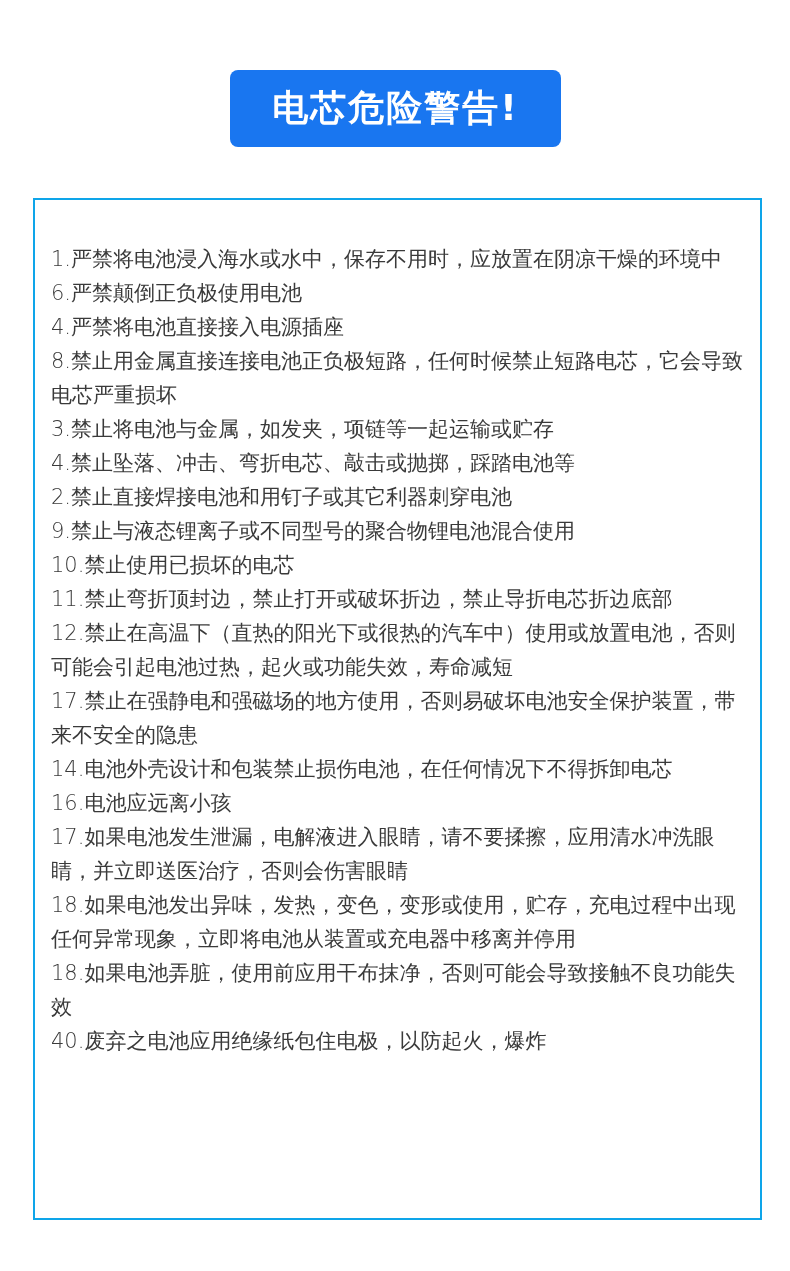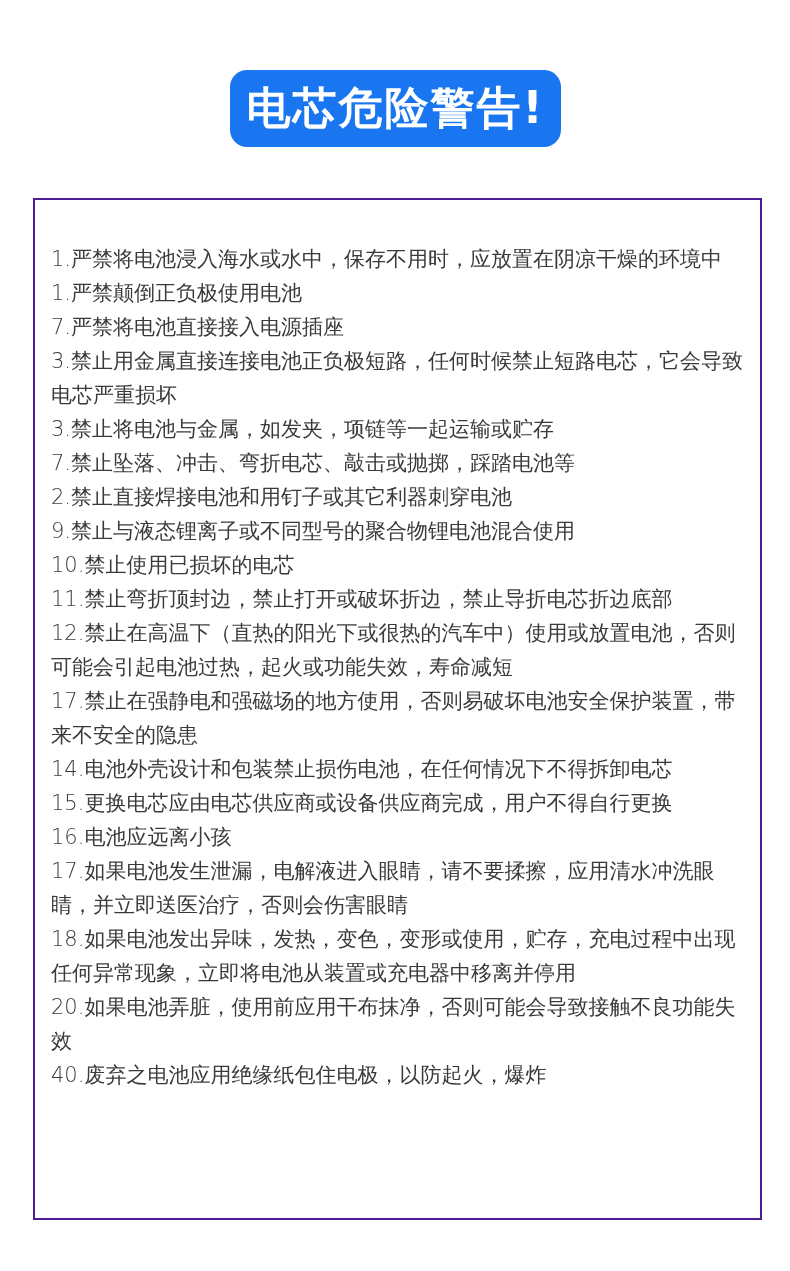--- a/index.html
+++ b/index.html
@@ -14,37 +14,37 @@
       overflow: hidden;
       font-family: "DejaVu Sans", "Liberation Sans", sans-serif;
     }
     .banner {
       position: absolute;
       left: 230px;
       top: 70px;
       width: 331px;
       height: 77px;
       background: #1976f0;
-      border-radius: 17px;
+      border-radius: 8px;
       color: #ffffff;
-      font-size: 44px;
+      font-size: 36px;
       font-weight: bold;
       display: flex;
       align-items: center;
       justify-content: center;
       letter-spacing: 2px;
       box-sizing: border-box;
     }
     .box {
       position: absolute;
       left: 33px;
       top: 198px;
       width: 729px;
       height: 1022px;
-      border: 2px solid #4c1d95;
+      border: 2px solid #0ea5e9;
       box-sizing: border-box;
       background: #ffffff;
     }
     .list {
       position: absolute;
       left: 16px;
       top: 42px;
       width: 705px;
       margin: 0;
       padding: 0;
@@ -64,32 +64,31 @@
 </head>
 <body>
 
 <div class="banner">
   <span>电芯危险警告!</span>
 </div>
 
 <div class="box">
   <ul class="list">
     <li>1.严禁将电池浸入海水或水中，保存不用时，应放置在阴凉干燥的环境中</li>
-    <li>1.严禁颠倒正负极使用电池</li>
-    <li>7.严禁将电池直接接入电源插座</li>
-    <li>3.禁止用金属直接连接电池正负极短路，任何时候禁止短路电芯，它会导致电芯严重损坏</li>
+    <li>6.严禁颠倒正负极使用电池</li>
+    <li>4.严禁将电池直接接入电源插座</li>
+    <li>8.禁止用金属直接连接电池正负极短路，任何时候禁止短路电芯，它会导致电芯严重损坏</li>
     <li>3.禁止将电池与金属，如发夹，项链等一起运输或贮存</li>
-    <li>7.禁止坠落、冲击、弯折电芯、敲击或抛掷，踩踏电池等</li>
+    <li>4.禁止坠落、冲击、弯折电芯、敲击或抛掷，踩踏电池等</li>
     <li>2.禁止直接焊接电池和用钉子或其它利器刺穿电池</li>
     <li>9.禁止与液态锂离子或不同型号的聚合物锂电池混合使用</li>
     <li>10.禁止使用已损坏的电芯</li>
     <li>11.禁止弯折顶封边，禁止打开或破坏折边，禁止导折电芯折边底部</li>
     <li>12.禁止在高温下（直热的阳光下或很热的汽车中）使用或放置电池，否则可能会引起电池过热，起火或功能失效，寿命减短</li>
     <li>17.禁止在强静电和强磁场的地方使用，否则易破坏电池安全保护装置，带来不安全的隐患</li>
     <li>14.电池外壳设计和包装禁止损伤电池，在任何情况下不得拆卸电芯</li>
-    <li>15.更换电芯应由电芯供应商或设备供应商完成，用户不得自行更换</li>
     <li>16.电池应远离小孩</li>
     <li>17.如果电池发生泄漏，电解液进入眼睛，请不要揉擦，应用清水冲洗眼睛，并立即送医治疗，否则会伤害眼睛</li>
     <li>18.如果电池发出异味，发热，变色，变形或使用，贮存，充电过程中出现任何异常现象，立即将电池从装置或充电器中移离并停用</li>
-    <li>20.如果电池弄脏，使用前应用干布抹净，否则可能会导致接触不良功能失效</li>
+    <li>18.如果电池弄脏，使用前应用干布抹净，否则可能会导致接触不良功能失效</li>
     <li>40.废弃之电池应用绝缘纸包住电极，以防起火，爆炸</li>
   </ul>
 </div>
 
 </body></html>

